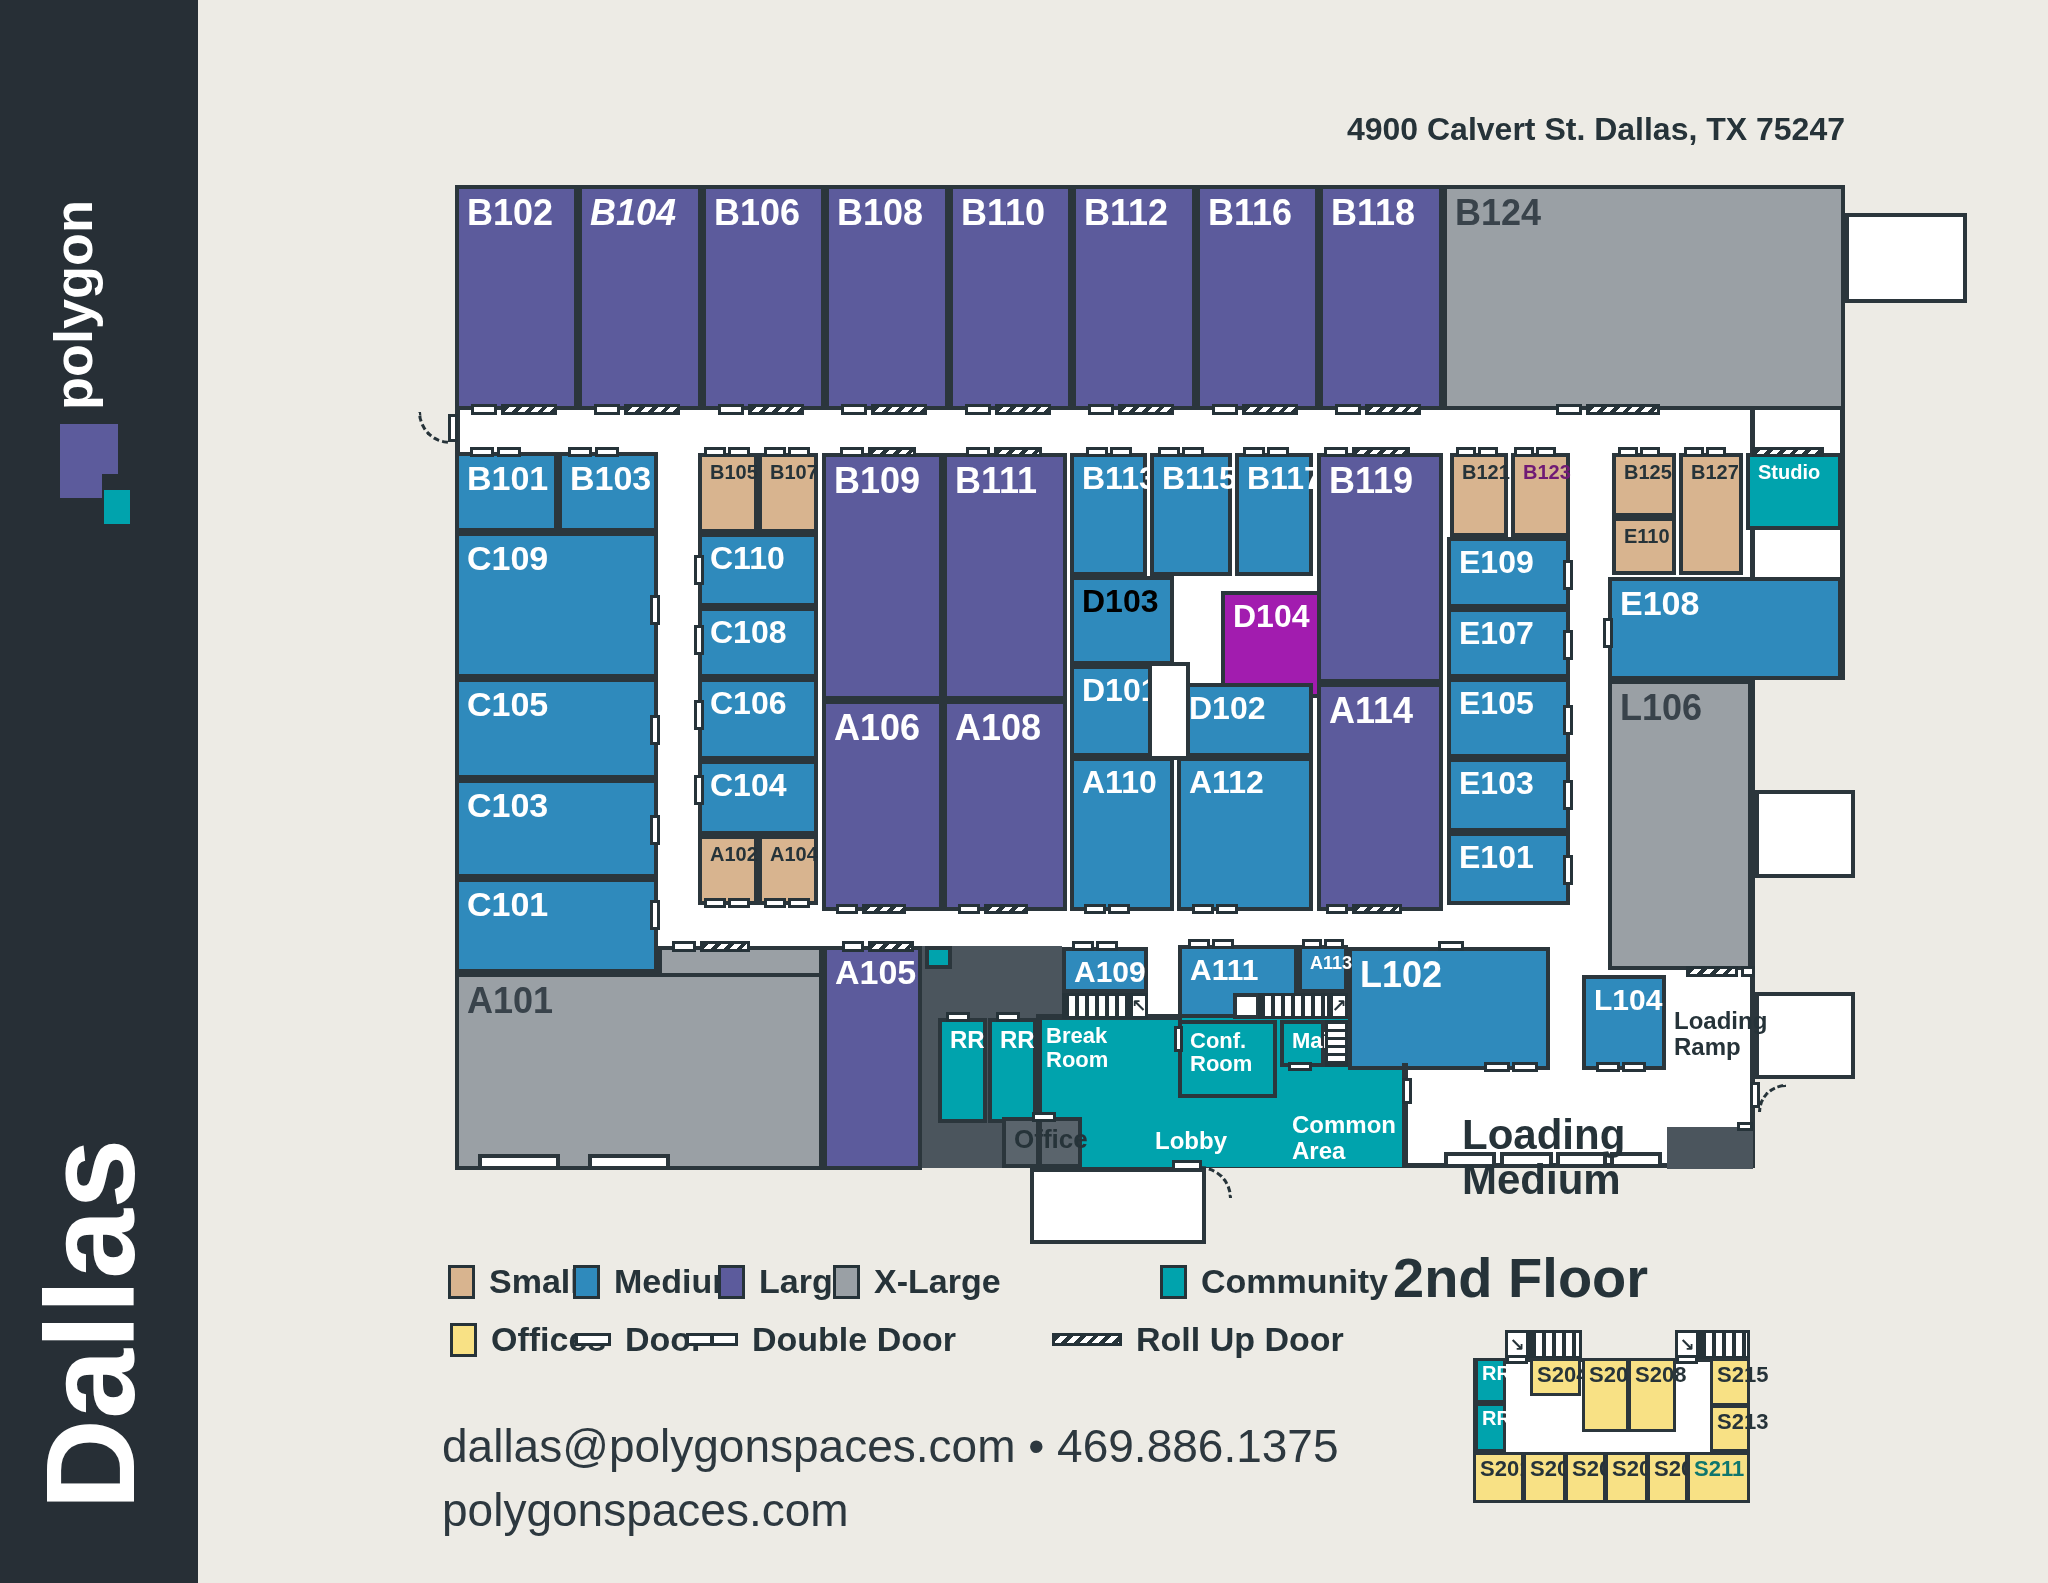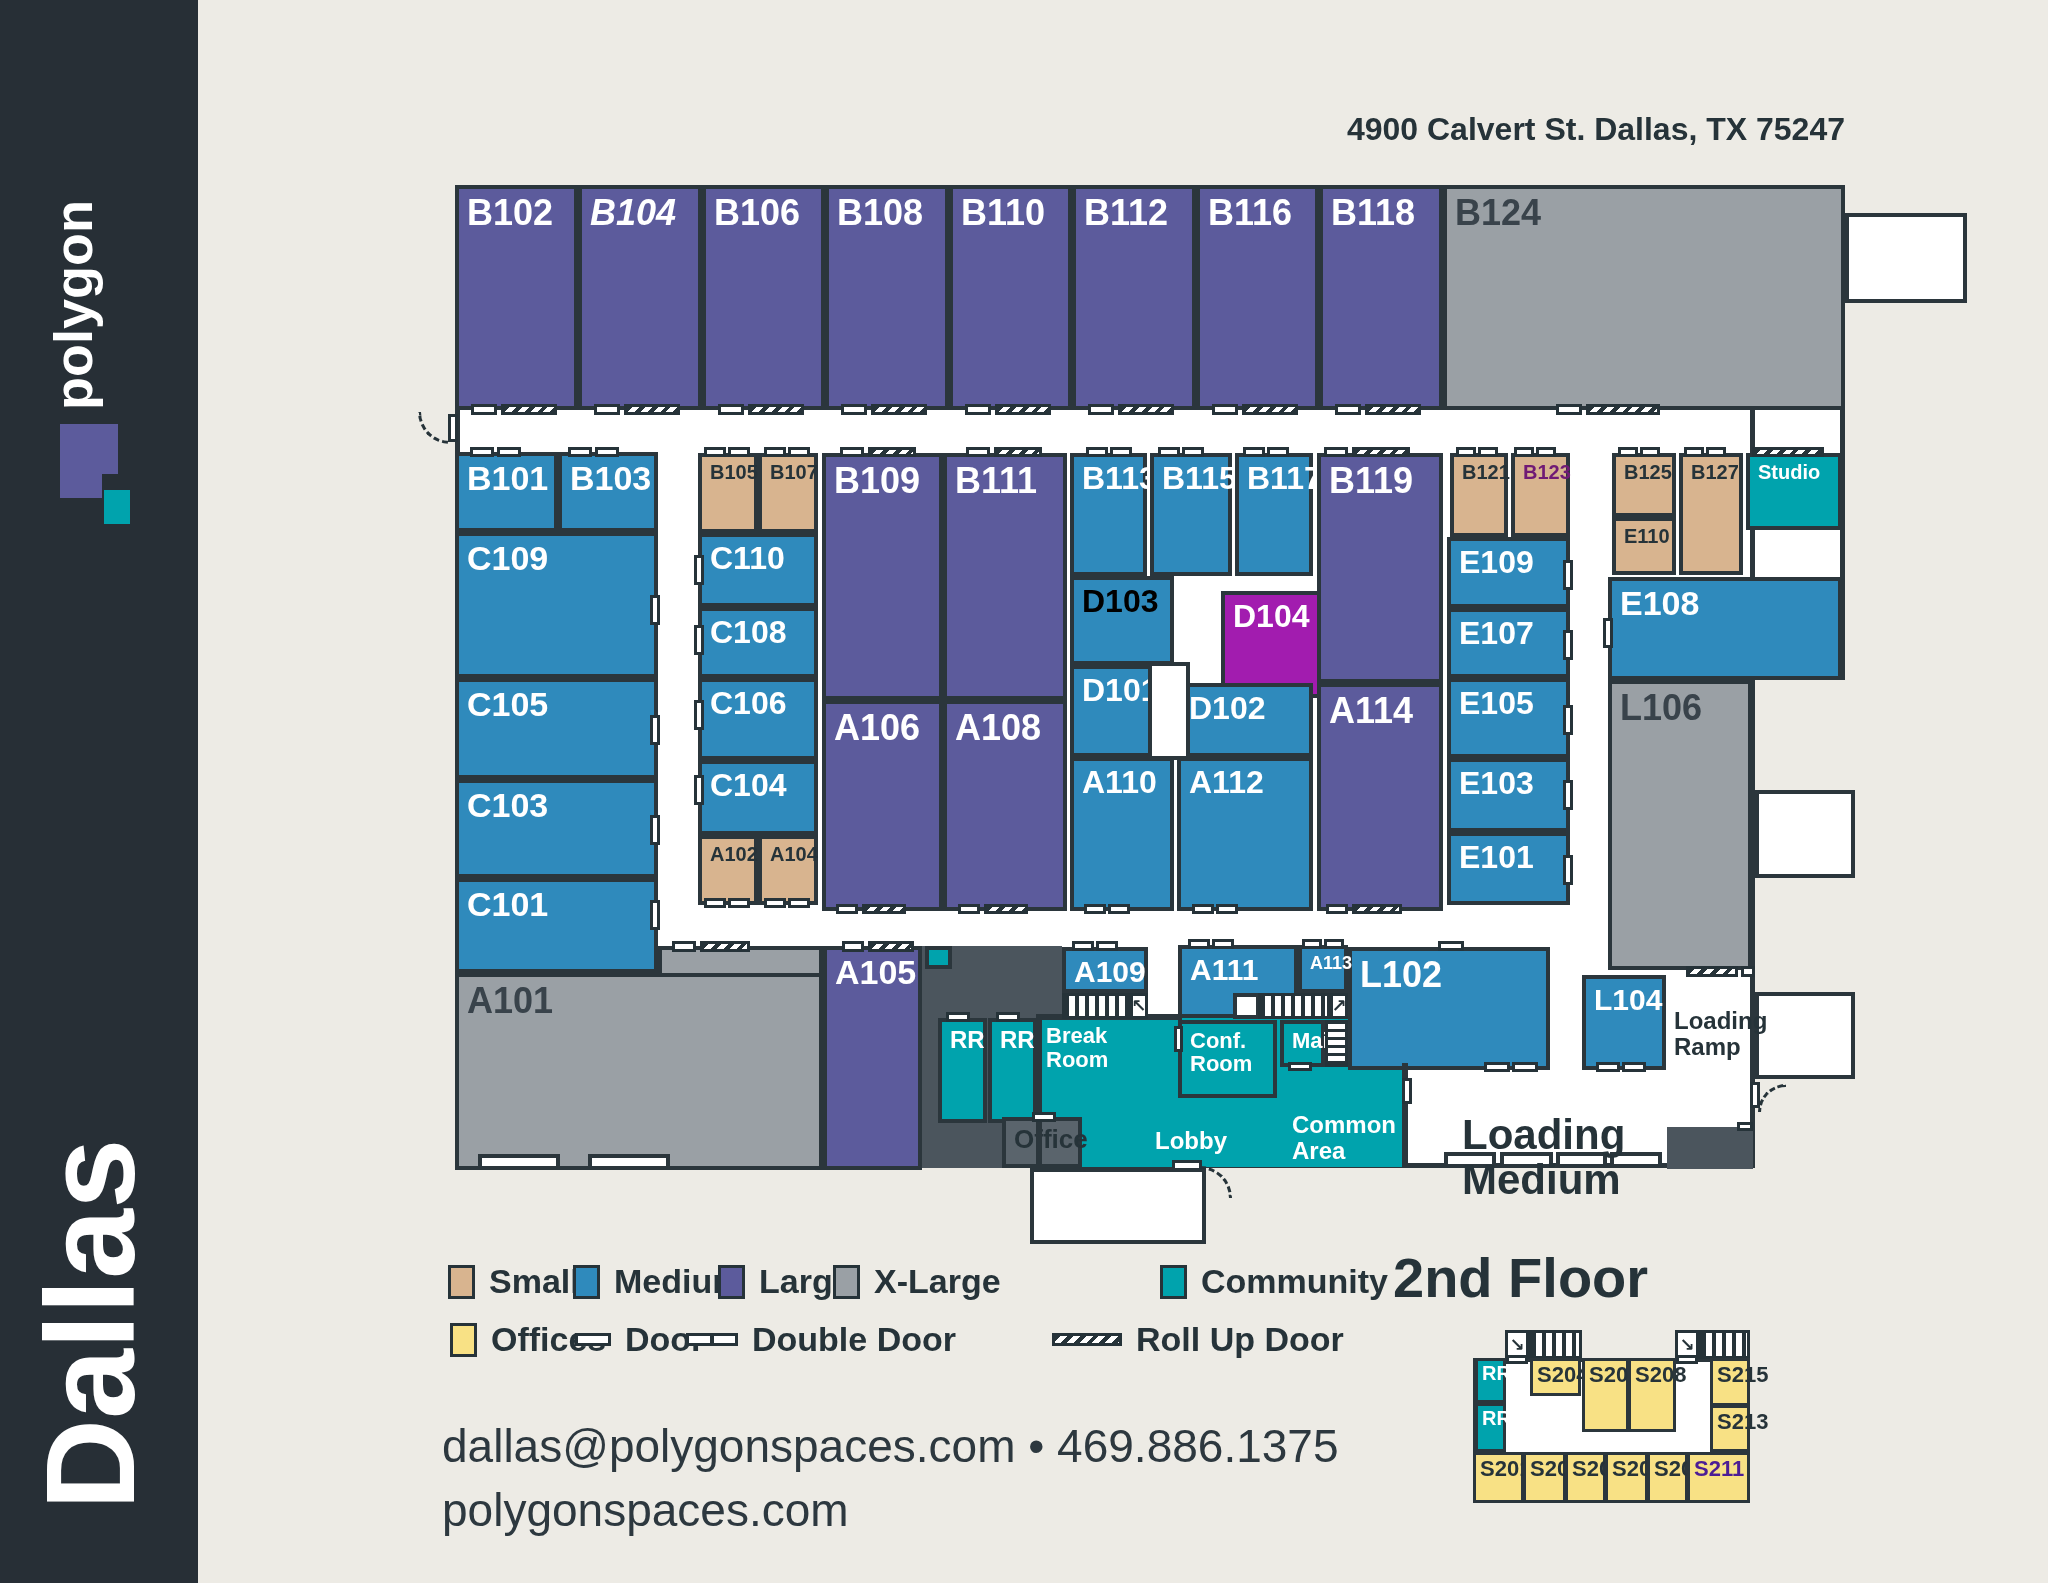--- a/index.html
+++ b/index.html
@@ -461,19 +461,19 @@
       <div class="u" style="left: 1565px; top: 1452px; width: 41px; height: 51px; background: rgb(248, 225, 133); border-width: 3px;">
         <span class="lbl" style="font-size: 22px; padding: 2px 4px; color: rgb(38, 51, 57);">S205</span>
       </div>
       <div class="u" style="left: 1605px; top: 1452px; width: 43px; height: 51px; background: rgb(248, 225, 133); border-width: 3px;">
         <span class="lbl" style="font-size: 22px; padding: 2px 4px; color: rgb(38, 51, 57);">S207</span>
       </div>
       <div class="u" style="left: 1647px; top: 1452px; width: 41px; height: 51px; background: rgb(248, 225, 133); border-width: 3px;">
         <span class="lbl" style="font-size: 22px; padding: 2px 4px; color: rgb(38, 51, 57);">S209</span>
       </div>
       <div class="u" style="left: 1687px; top: 1452px; width: 63px; height: 51px; background: rgb(248, 225, 133); border-width: 3px;">
-        <span class="lbl" style="font-size: 22px; padding: 2px 4px; color: #4c1d95;">S211</span>
+        <span class="lbl" style="font-size: 22px; padding: 2px 4px; color: #0f766e;">S211</span>
       </div>
     </div>
 
   <div class="txt" style="left:442px;top:1422px;font-size:46px;font-weight:normal;color:#2d383f;">dallas@polygonspaces.com • 469.886.1375</div>
   <div class="txt" style="left:442px;top:1486px;font-size:46px;font-weight:normal;color:#2d383f;">polygonspaces.com</div>
 </div>
 
 </body></html>

